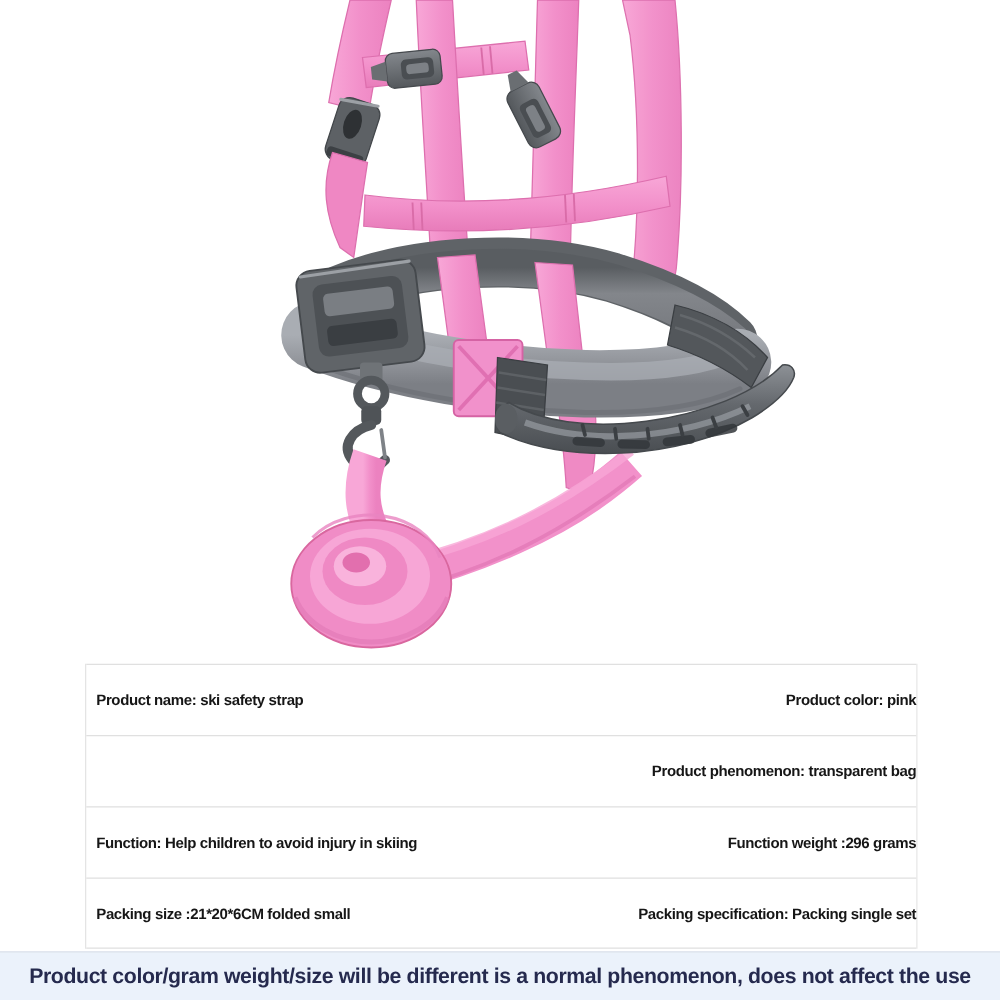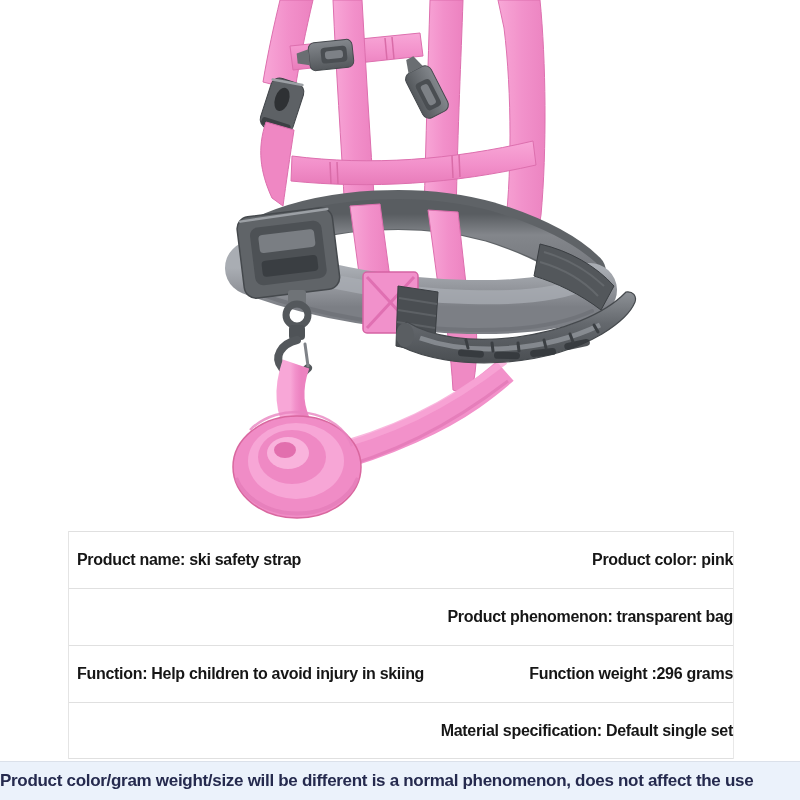--- a/index.html
+++ b/index.html
@@ -15,30 +15,30 @@
     position:absolute;left:68px;top:531px;width:666px;
     border-left:1px solid #e4e4e4;border-right:1px solid #e8e8e8;
     box-sizing:border-box;
   }
   .spec-row{
     display:flex;align-items:center;height:57px;
     border-top:1px solid #e0e0e0;box-sizing:border-box;
   }
   .spec-row:last-child{border-bottom:1px solid #e0e0e0;}
   .spec-cell{
-    font-size:16px;font-weight:700;color:#161616;letter-spacing:-0.3px;
+    font-size:12px;font-weight:700;color:#161616;letter-spacing:-0.3px;
     white-space:nowrap;
   }
   .spec-cell.left{width:352px;padding-left:8px;box-sizing:border-box;}
   .spec-cell.right{flex:1;text-align:right;}
 
   .notice-bar{
     position:absolute;left:0;top:761px;width:800px;height:39px;
     background:#ebf2fb;border-top:1px solid #dbe1ea;box-sizing:border-box;
-    display:flex;align-items:center;
+    display:flex;align-items:center;justify-content:center;
   }
   .notice-text{
     font-size:17px;font-weight:700;color:#252a4e;letter-spacing:-0.3px;white-space:nowrap;
   }
 </style>
 </head>
 <body>
 
 <div class="stage">
 
@@ -227,21 +227,22 @@
       <div class="spec-cell right">Product color: pink</div>
     </div>
     <div class="spec-row">
       <div class="spec-cell right">Product phenomenon: transparent bag</div>
     </div>
     <div class="spec-row">
       <div class="spec-cell left">Function: Help children to avoid injury in skiing</div>
       <div class="spec-cell right">Function weight :296 grams</div>
     </div>
     <div class="spec-row">
-      <div class="spec-cell right">Material specification: Default single set</div>
+      <div class="spec-cell left">Packing size :21*20*6CM folded small</div>
+      <div class="spec-cell right">Packing specification: Packing single set</div>
     </div>
   </div>
 
   <div class="notice-bar">
     <span class="notice-text">Product color/gram weight/size will be different is a normal phenomenon, does not affect the use</span>
   </div>
 
 </div>
 
 </body></html>

